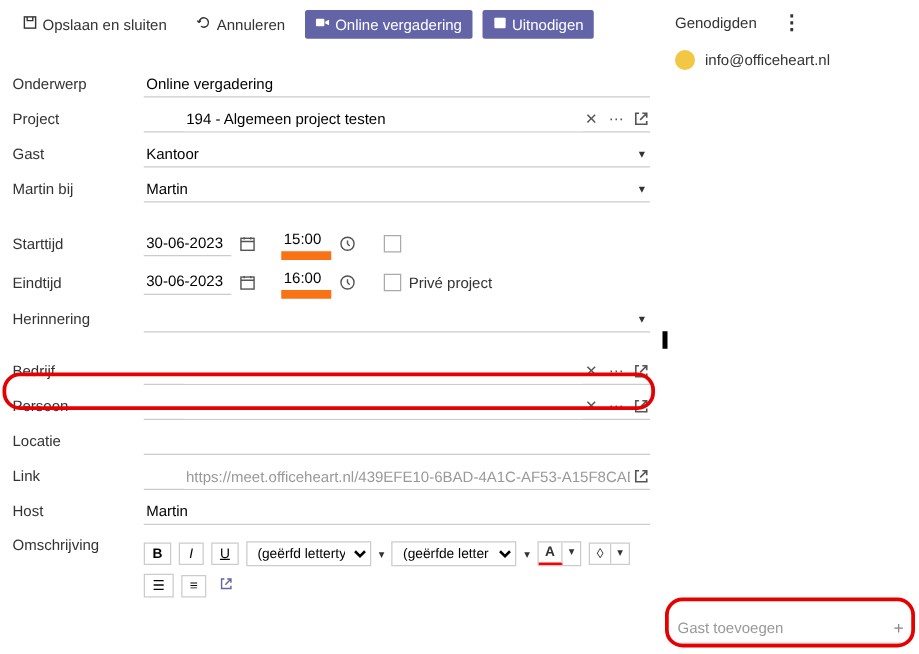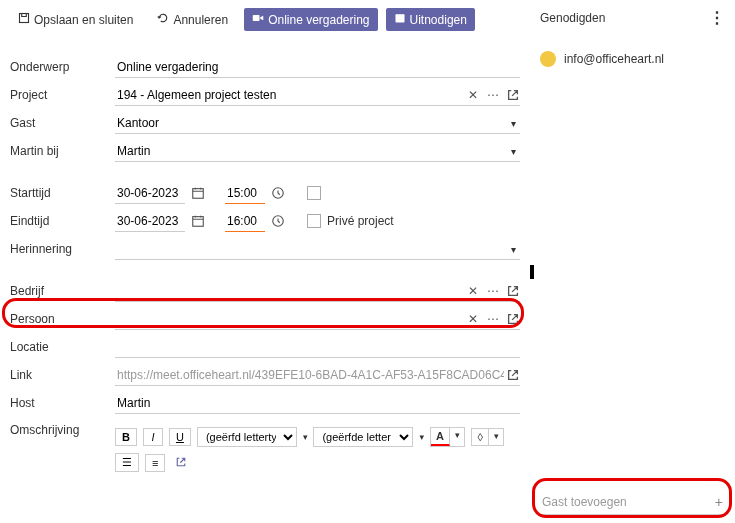--- a/index.html
+++ b/index.html
@@ -9,42 +9,42 @@
 .side { width: 205px; padding: 8px 10px; position: relative; }
 .toolbar { display: flex; align-items: flex-start; gap: 8px; margin-bottom: 10px; }
 .tb-btn { display: inline-flex; align-items: center; gap: 4px; padding: 4px 8px; font-size: 12px; cursor: pointer; border: none; background: transparent; color: #333; }
 .tb-btn.primary { background: #6264a7; color: #fff; border-radius: 2px; }
 .tb-btn svg { width: 12px; height: 12px; }
 .form-row { display: flex; align-items: center; margin-bottom: 4px; min-height: 24px; }
 .form-label { width: 105px; font-size: 12px; color: #333; flex-shrink: 0; }
 .form-field { flex: 1; position: relative; }
 .input-line { border: none; border-bottom: 1px solid #ccc; width: 100%; padding: 3px 2px; font-size: 12px; outline: none; }
 .field-wrap { display: flex; align-items: center; border-bottom: 1px solid #ccc; }
-.field-wrap input { border: none; flex: 1; padding: 3px 2px; font-size: 12px; outline: none; }
+.field-wrap input { border: none; flex: 1; padding: 3px 2px; font-size: 12px; outline: none; margin-left: 32px; }
 .field-icons { display: flex; gap: 6px; align-items: center; }
 .icon { width: 14px; height: 14px; display: inline-flex; align-items: center; justify-content: center; cursor: pointer; color: #555; }
 .caret { position: absolute; right: 4px; top: 50%; transform: translateY(-50%); pointer-events: none; font-size: 10px; }
 .dt-group { display: flex; align-items: center; gap: 8px; }
 .dt-input { border: none; border-bottom: 1px solid #ccc; width: 70px; padding: 3px 2px; font-size: 12px; }
 .dt-icon { width: 14px; height: 14px; margin-left: -2px; }
-.time-input { border: none; border-bottom: 1px solid #f97316; width: 40px; padding: 3px 2px; font-size: 12px; text-align: left; margin-left: 12px; }
+.time-input { border: none; border-bottom: 7px solid #f97316; width: 40px; padding: 3px 2px; font-size: 12px; text-align: left; margin-left: 12px; }
 .chk-wrap { display: flex; align-items: center; gap: 6px; margin-left: 14px; }
 .chk { width: 14px; height: 14px; border: 1px solid #aaa; }
 .section-gap { height: 14px; }
 .editor-bar { display: flex; align-items: center; gap: 6px; padding: 4px 0; flex-wrap: wrap; }
 .ed-btn { border: 1px solid #ccc; padding: 2px 6px; font-size: 11px; background: #fff; cursor: pointer; min-width: 20px; text-align: center; }
 .ed-sel { border: 1px solid #ccc; padding: 2px 4px; font-size: 11px; background: #fff; max-width: 100px; }
 .ed-combo { display: flex; border: 1px solid #ccc; }
 .ed-combo span { padding: 2px 5px; font-size: 11px; border-right: 1px solid #ccc; }
 .ed-combo span:last-child { border: none; font-size: 9px; }
 .ed-ext { font-size: 11px; color: #6264a7; margin-left: 4px; }
 .editor-area { border: 1px solid transparent; min-height: 110px; }
 .link-field { color: #999; font-size: 11px; }
 .highlight-box { position: absolute; border: 3px solid #e60000; border-radius: 14px; pointer-events: none; }
-.side-header { display: flex; justify-content: space-between; align-items: center; margin-bottom: 24px; }
+.side-header { display: flex; align-items: center; margin-bottom: 12px; gap: 20px; }
 .side-title { font-size: 12px; }
 .more-icon { font-size: 16px; cursor: pointer; font-weight: bold; }
 .attendee { display: flex; align-items: center; gap: 8px; margin-bottom: 6px; }
 .avatar { width: 16px; height: 16px; border-radius: 50%; background: #f2c744; flex-shrink: 0; }
 .attendee-name { font-size: 12px; }
 .guest-row { position: absolute; bottom: 8px; left: 10px; right: 10px; display: flex; align-items: center; justify-content: space-between; border-bottom: 1px solid #ccc; padding: 4px 2px; }
 .guest-text { color: #999; font-size: 12px; }
 .plus { font-size: 14px; color: #888; cursor: pointer; }
 .reminder-sel { width: 80px; }
 </style>

